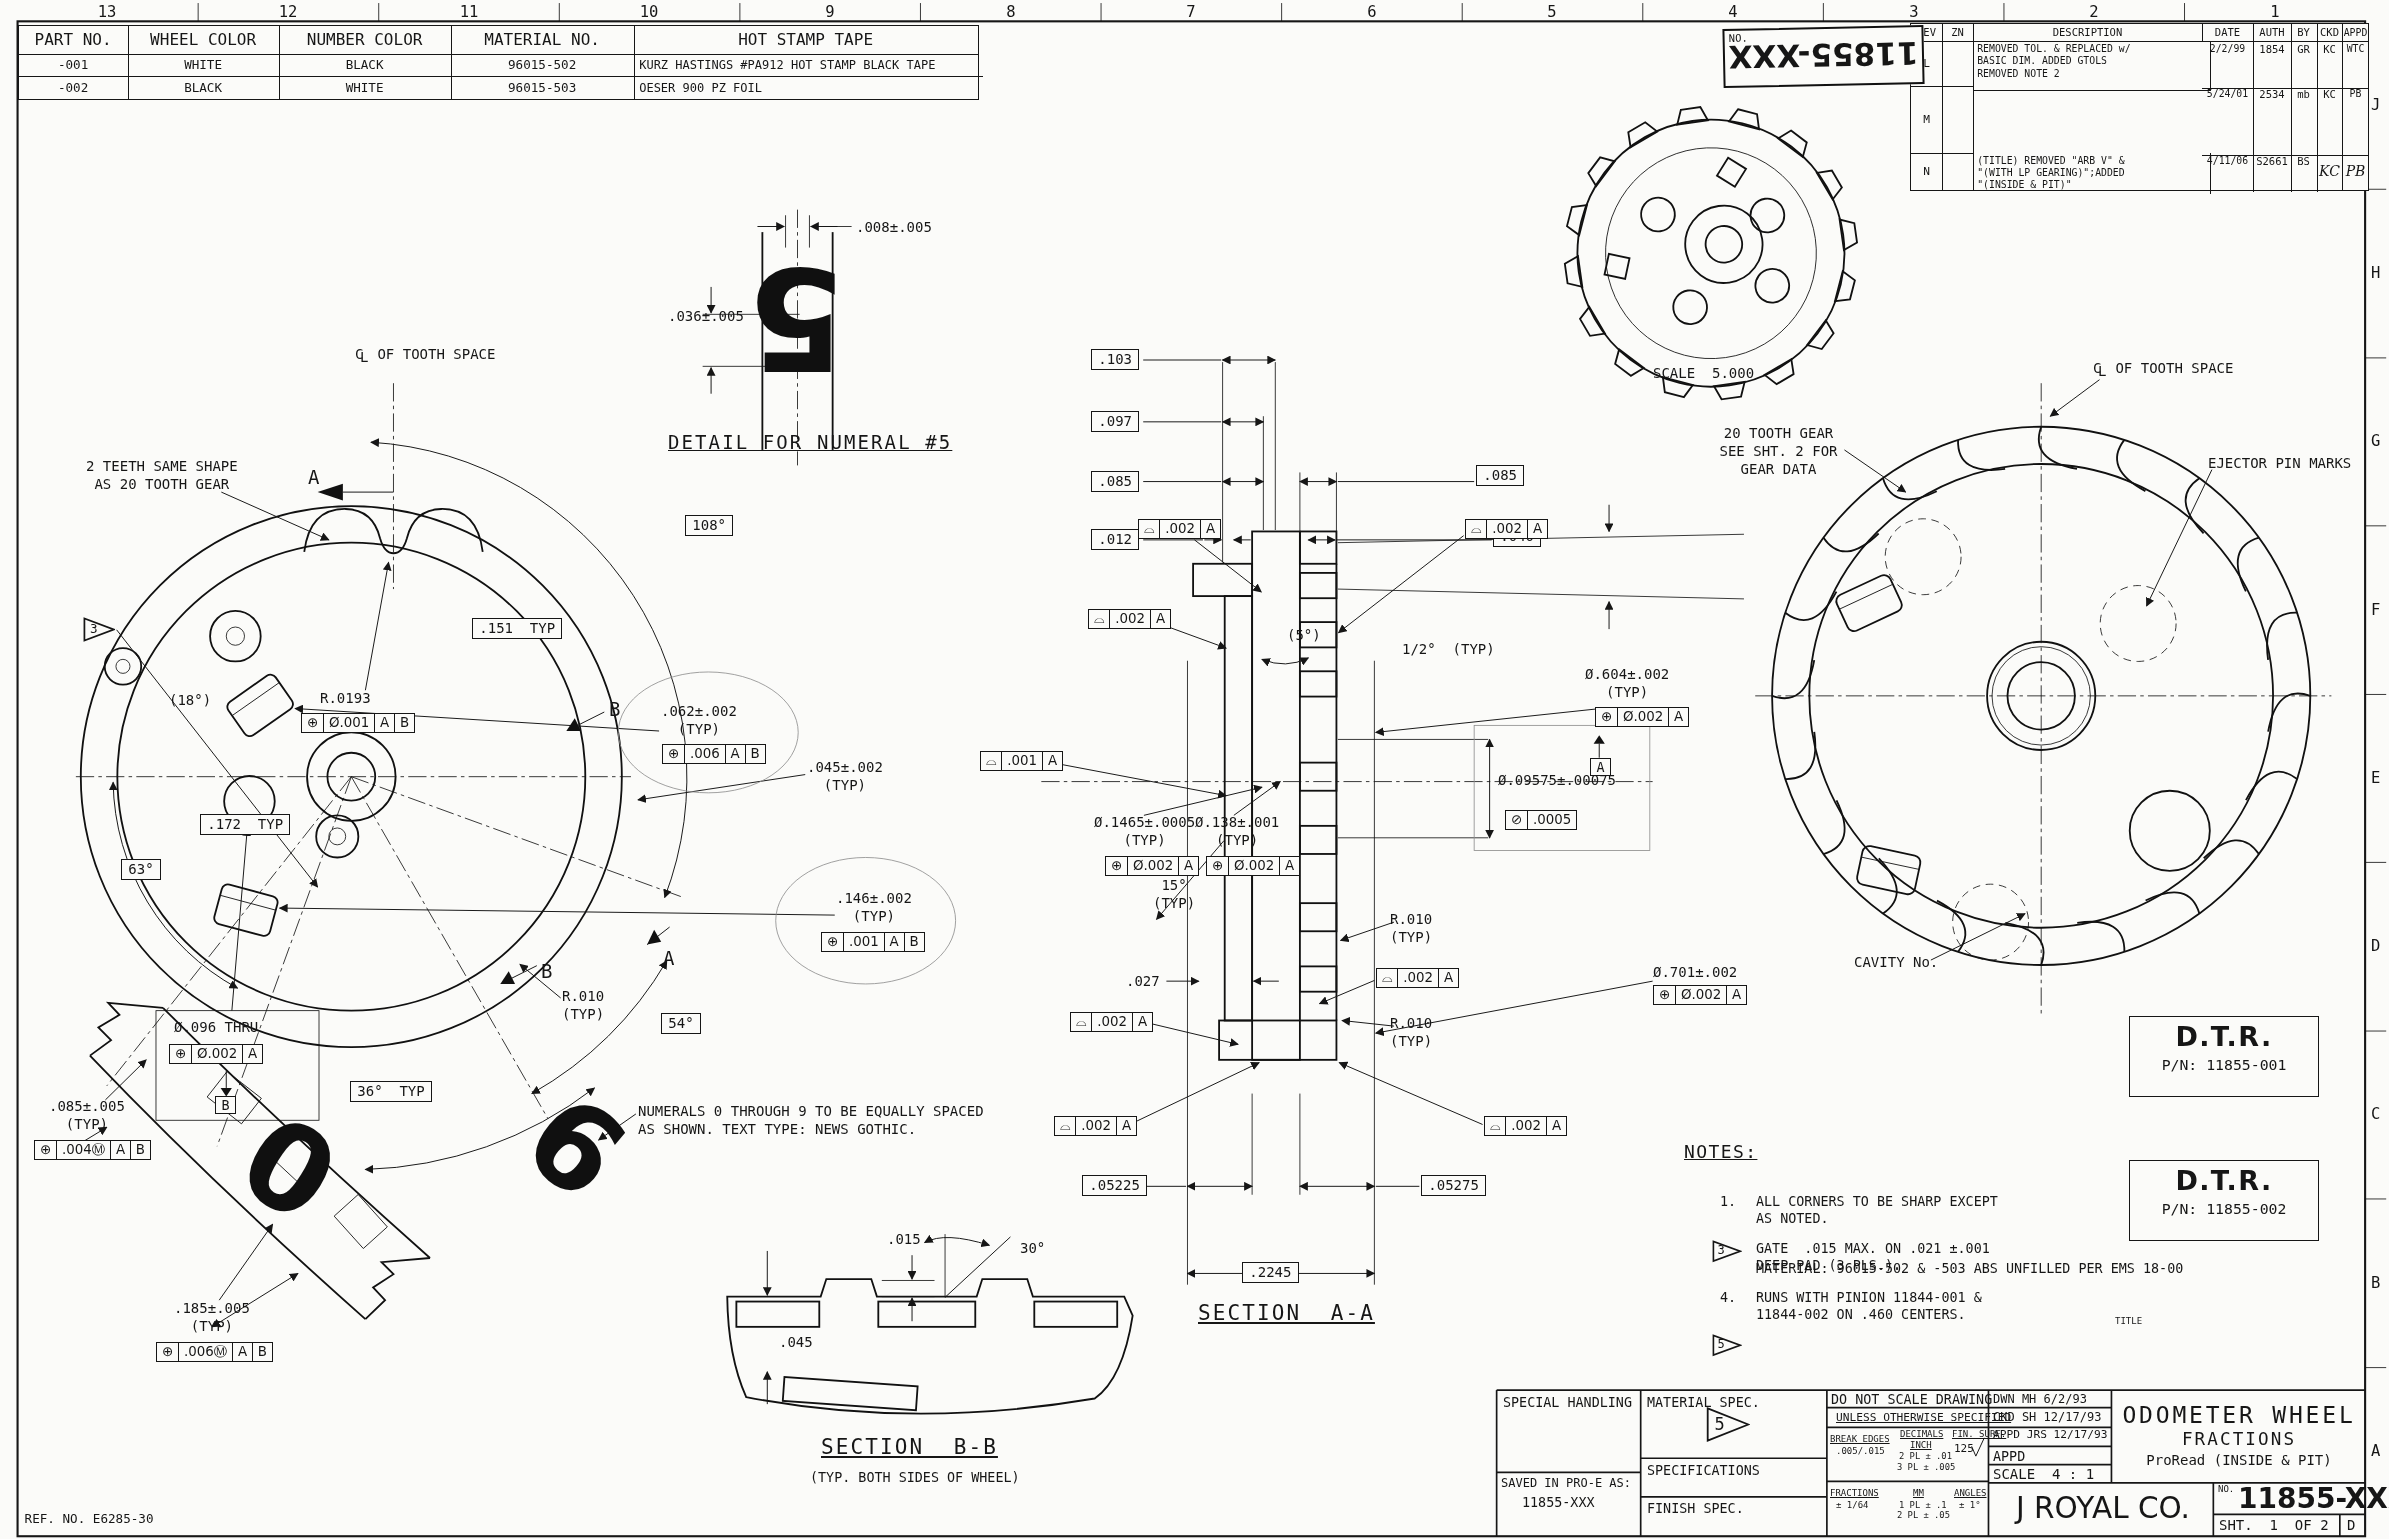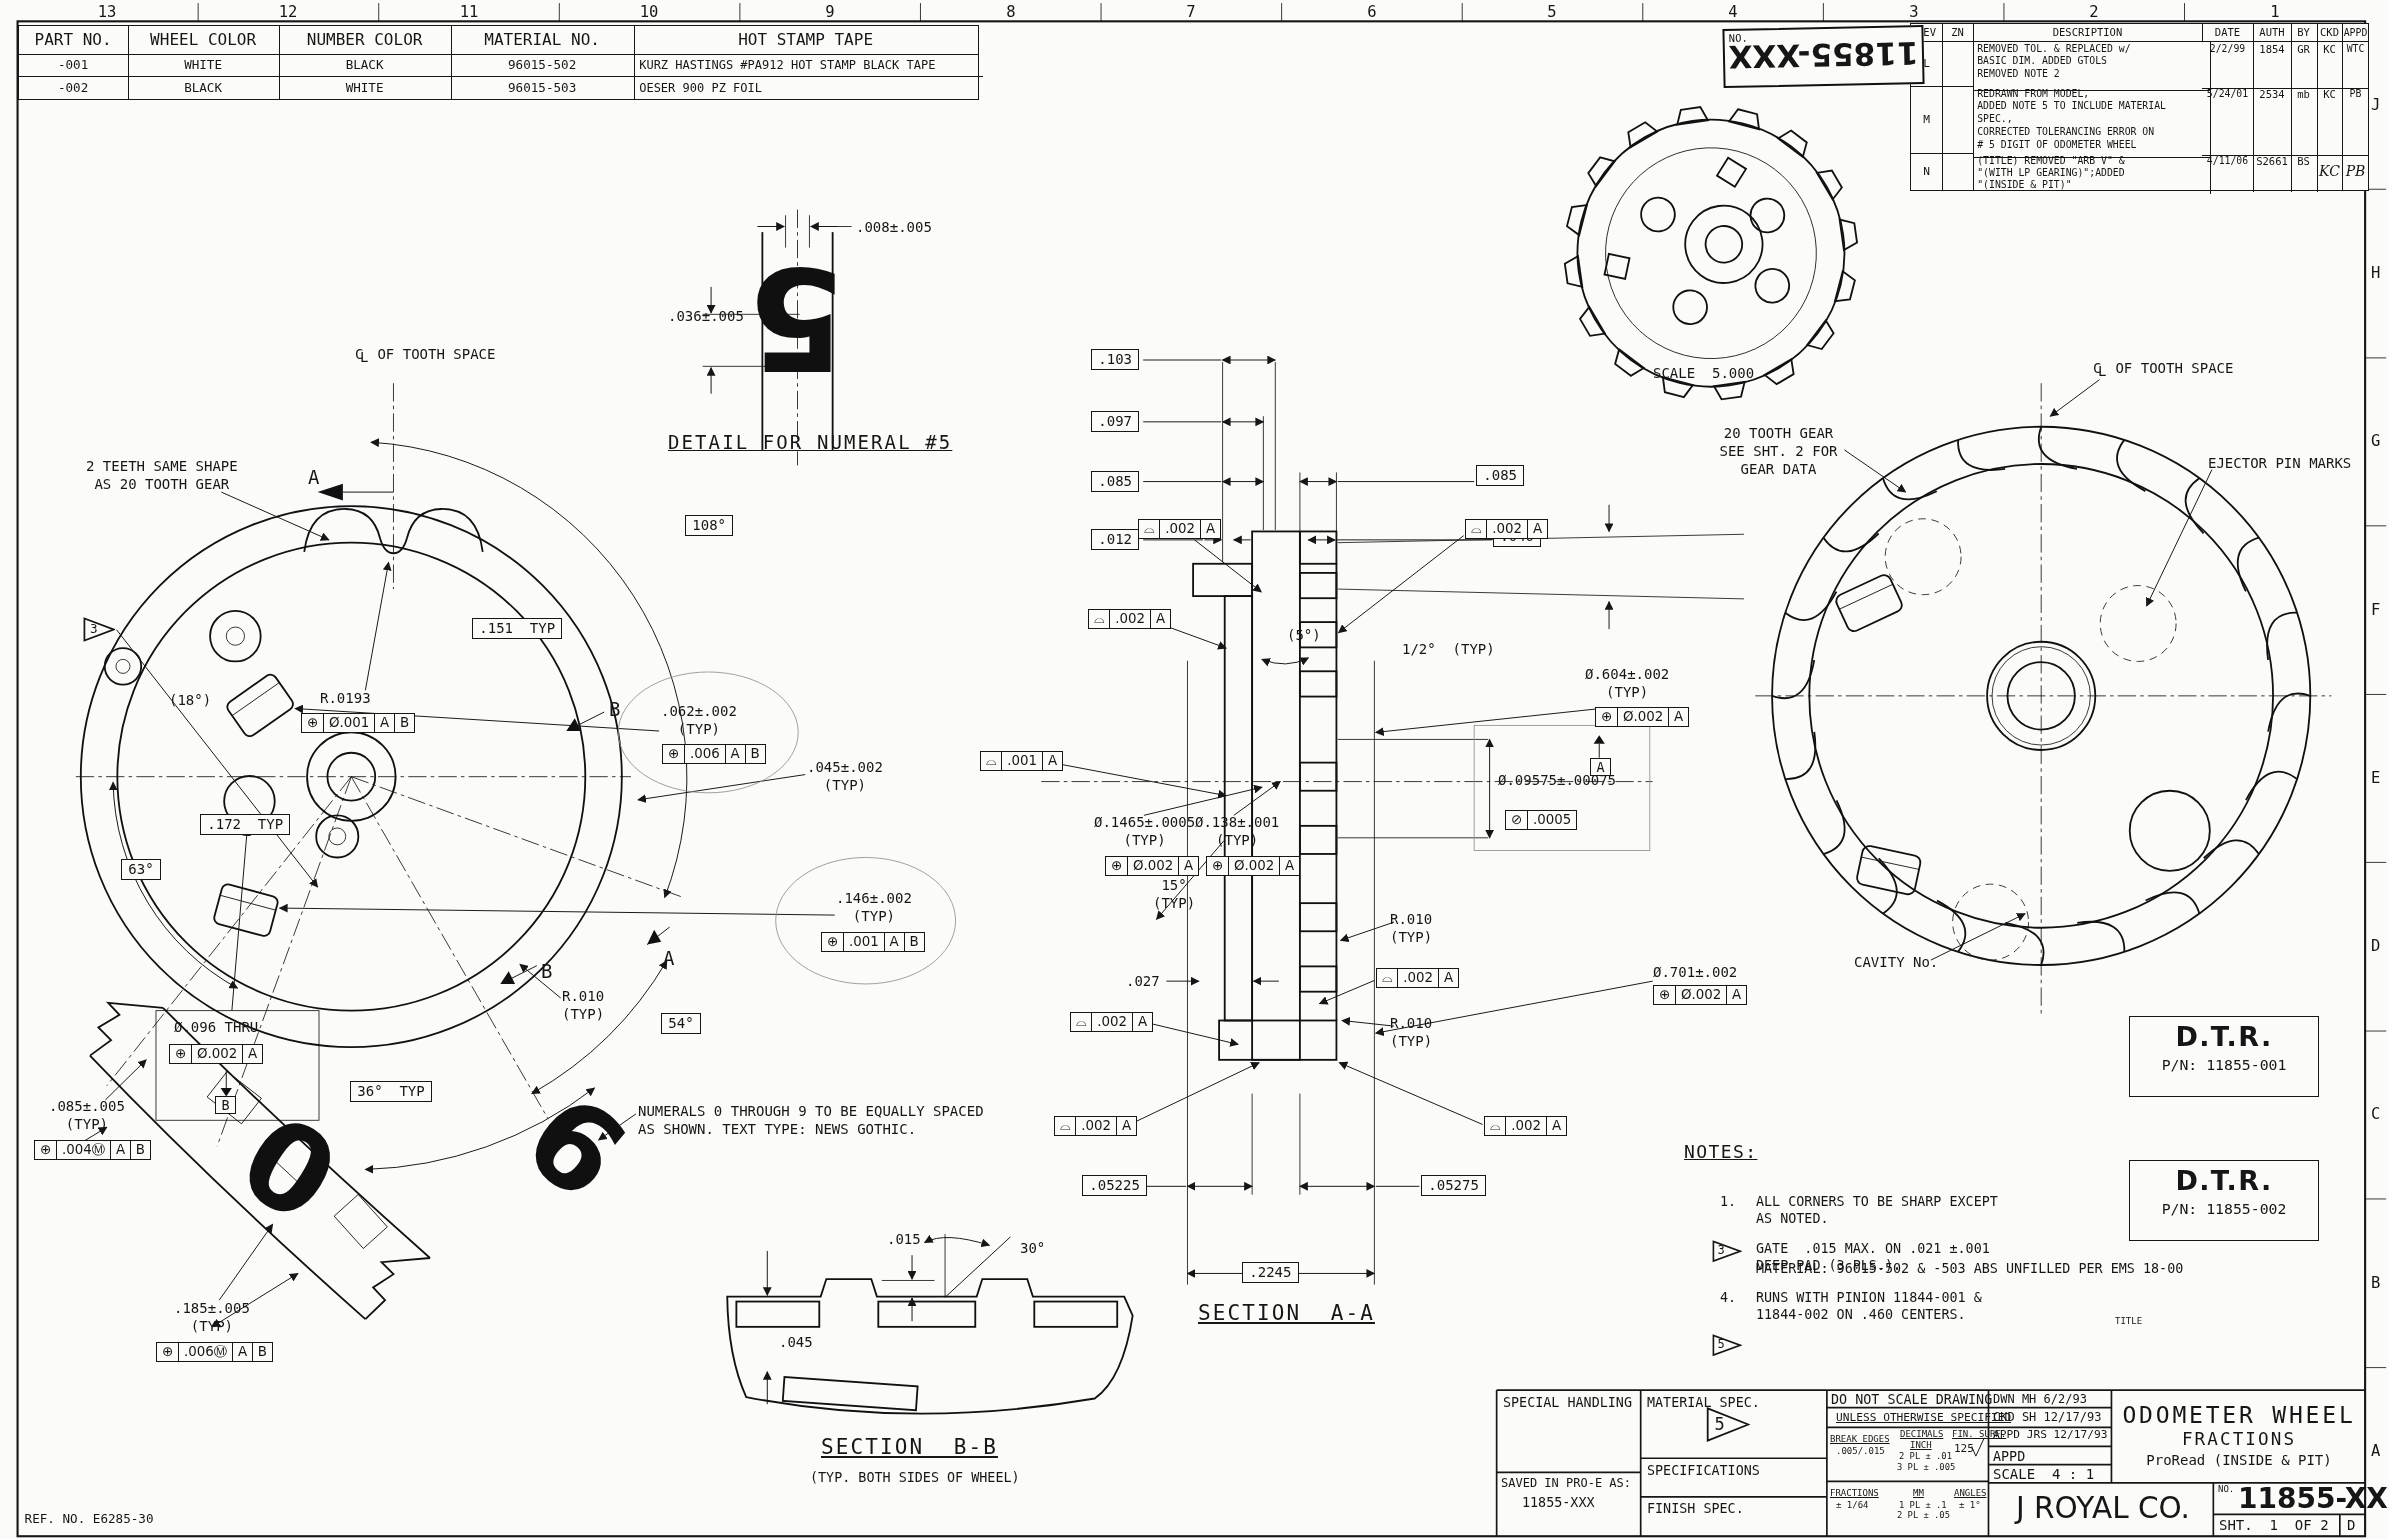--- a/index.html
+++ b/index.html
@@ -429,25 +429,20 @@
 BASIC DIM. ADDED GTOLS
 REMOVED NOTE 2</div>
   <div class="cell" style="left:291px;top:17px;width:51px;height:45px;font-size:9.8px;align-items:flex-start;padding-top:2.1px">2/2/99</div>
   <div class="cell" style="left:342px;top:17px;width:38px;height:45px;font-size:10.5px;align-items:flex-start;padding-top:2.1px">1854</div>
   <div class="cell" style="left:379px;top:17px;width:27px;height:45px;font-size:10.5px;align-items:flex-start;padding-top:2.1px">GR</div>
   <div class="cell" style="left:406px;top:17px;width:25px;height:45px;font-size:10.5px;align-items:flex-start;padding-top:2.1px">KC</div>
   <div class="cell" style="left:432px;top:17px;width:25px;height:45px;font-size:9.8px;border-right:none;align-items:flex-start;padding-top:2.1px">WTC</div>
 
   <div class="cell" style="left:0;top:62px;width:31px;height:67px;font-size:11.2px">M</div>
   <div class="cell" style="left:31px;top:62px;width:31px;height:67px"></div>
-  <div class="cell" style="left:62px;top:62px;width:229px;height:67px;font-size:9.8px;justify-content:flex-start;align-items:flex-start;padding:2.1px 4.2px;line-height:1.3">REDRAWN FROM MODEL,
-ADDED NOTE 5 TO INCLUDE MATERIAL
-SPEC.,
-CORRECTED TOLERANCING ERROR ON
-# 5 DIGIT OF ODOMETER WHEEL</div>
   <div class="cell" style="left:291px;top:62px;width:51px;height:67px;font-size:9.8px;align-items:flex-start;padding-top:2.1px">5/24/01</div>
   <div class="cell" style="left:342px;top:62px;width:38px;height:67px;font-size:10.5px;align-items:flex-start;padding-top:2.1px">2534</div>
   <div class="cell" style="left:379px;top:62px;width:27px;height:67px;font-size:10.5px;align-items:flex-start;padding-top:2.1px">mb</div>
   <div class="cell" style="left:406px;top:62px;width:25px;height:67px;font-size:10.5px;align-items:flex-start;padding-top:2.1px">KC</div>
   <div class="cell" style="left:432px;top:62px;width:25px;height:67px;font-size:9.8px;border-right:none;align-items:flex-start;padding-top:2.1px">PB</div>
 
   <div class="cell" style="left:0;top:129px;width:31px;height:37px;font-size:11.2px;border-bottom:none">N</div>
   <div class="cell" style="left:31px;top:129px;width:31px;height:37px;border-bottom:none"></div>
   <div class="cell" style="left:62px;top:129px;width:229px;height:37px;font-size:9.8px;border-bottom:none;justify-content:flex-start;align-items:flex-start;padding:2.1px 4.2px;line-height:1.25">(TITLE) REMOVED "ARB V" &amp;
 "(WITH LP GEARING)";ADDED

